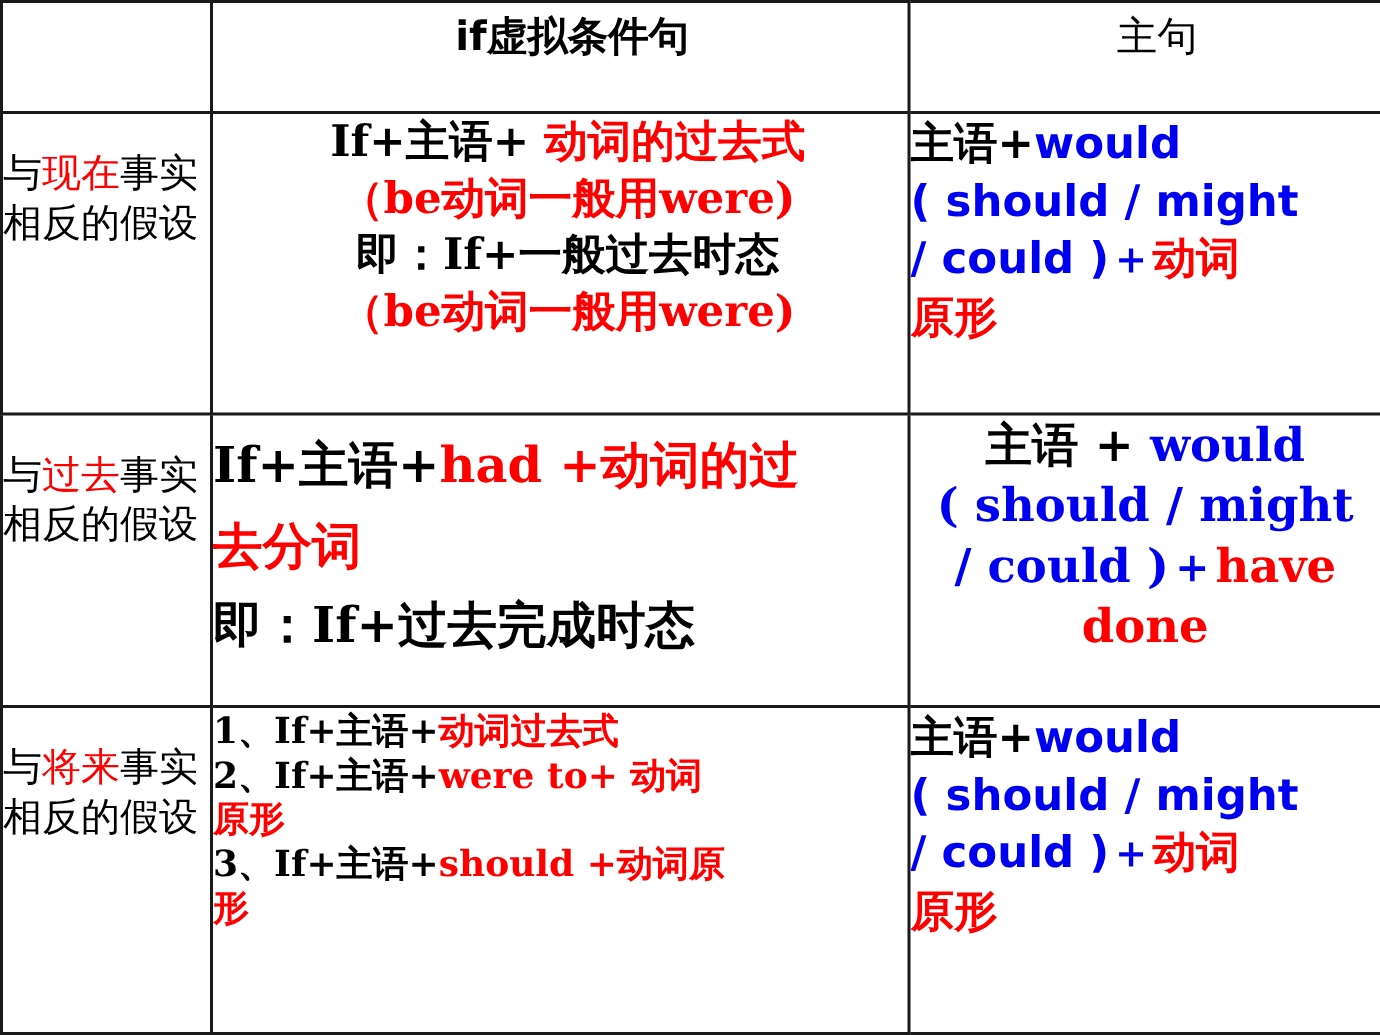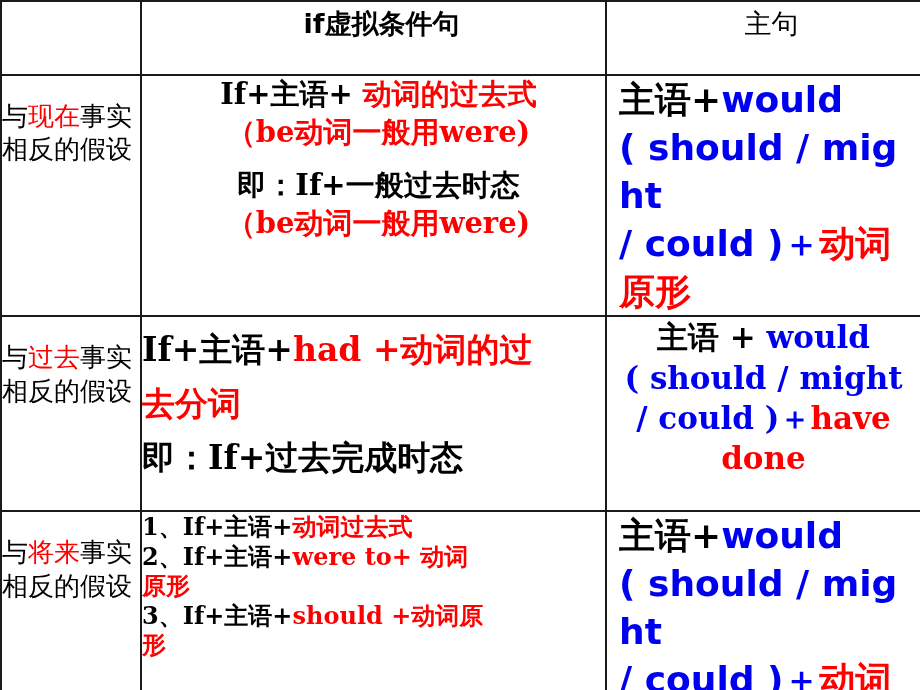--- a/index.html
+++ b/index.html
@@ -70,34 +70,33 @@
 
   
   .if-cell { padding: 4px 6px 0 10px; }
   .if-line {
     font-family: "DejaVu Serif", serif;
     font-weight: bold;
     color: #000000;
     word-break: break-all;
   }
   .r1 .if-line { font-size: 29px; line-height: 1.30; text-align: center; padding-left: 10px; }
-  .r1 .if-line.gap { margin-top: 16px; }
+  .r1 .if-line.gap { margin-top: 0; }
   .r2 .if-line { font-size: 33px; line-height: 1.26; text-align: left; margin-top: 12px; }
   .r3 .if-line { font-size: 24px; line-height: 1.23; text-align: left; }
   .if-line .red { color: #ff0000; }
 
   
   .main-cell { padding: 6px 4px 0 8px; }
   .main-line { word-break: break-all; }
   .main-sans .main-line {
     font-family: "DejaVu Sans", sans-serif;
     font-weight: bold;
-    font-size: 36px;
+    font-size: 29px;
     line-height: 1.33;
-    margin-left: 12px;
   }
   .main-serif .main-line {
     font-family: "DejaVu Serif", serif;
     font-weight: bold;
     font-size: 31px;
     line-height: 1.30;
     text-align: center;
   }
   .main-line .blk { color: #000000; }
   .main-line .blu { color: #0000f0; }

